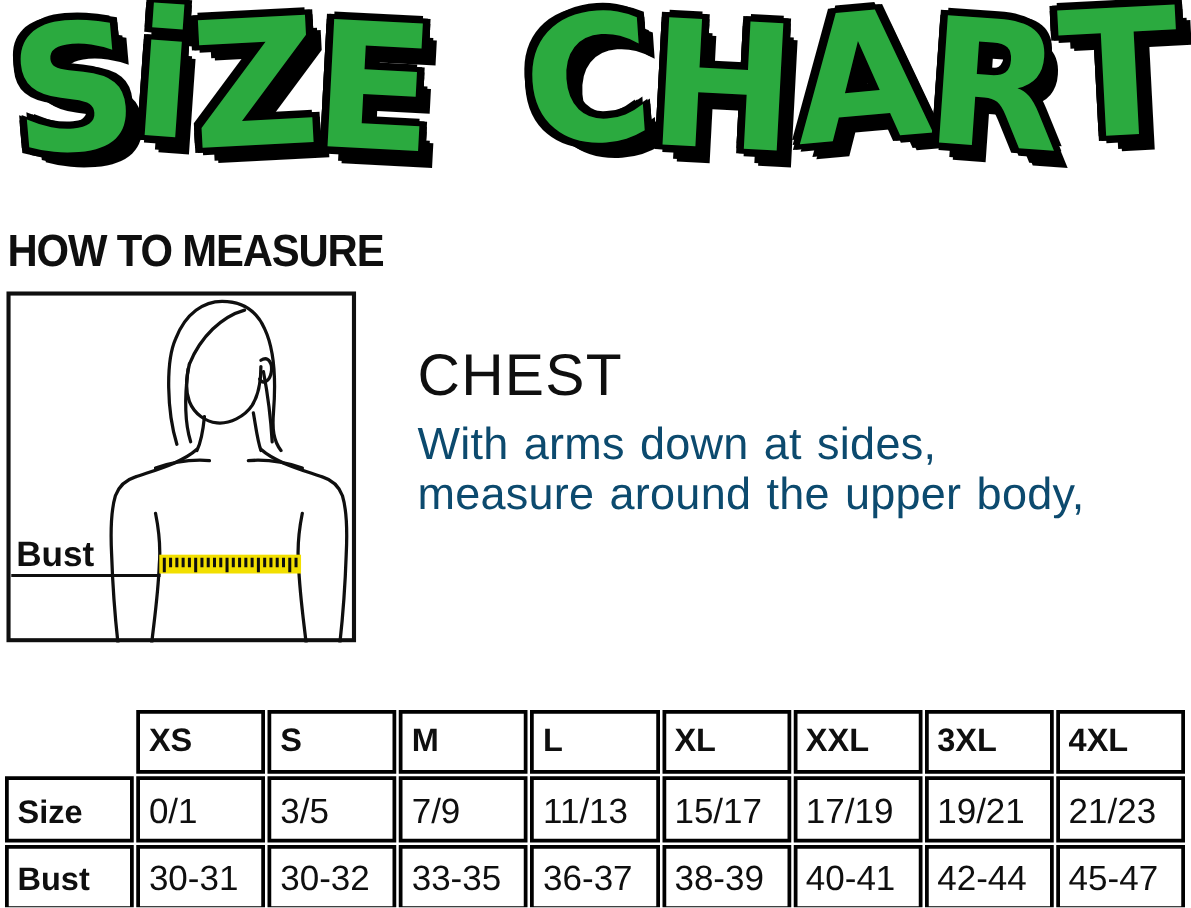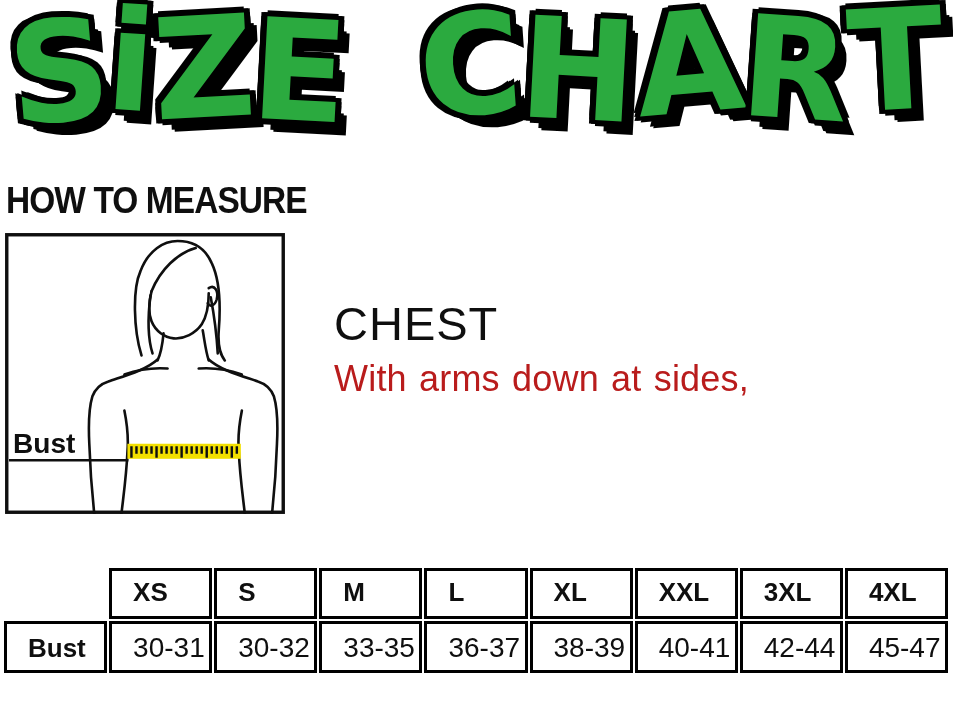--- a/index.html
+++ b/index.html
@@ -41,32 +41,32 @@
 
   
   .htm-heading{
     position:absolute;left:6px;top:180px;
     font-size:36px;font-weight:700;letter-spacing:-1px;
     transform:scaleX(.93);transform-origin:left center;white-space:nowrap;
   }
   .figure-svg{position:absolute;left:5px;top:233px;}
 
   
-  .chest{position:absolute;left:334px;top:300px;width:619px;}
+  .chest{position:absolute;left:334px;top:276px;width:619px;}
   .chest h2{font-size:47px;font-weight:400;letter-spacing:1px;margin:0 0 12px 0;line-height:1.0;}
-  .chest p{font-size:36px;font-weight:400;line-height:40px;letter-spacing:.2px;word-spacing:2px;color:#b91c1c;}
+  .chest p{font-size:36px;font-weight:400;line-height:40px;letter-spacing:.2px;word-spacing:2px;color:#0c4a6e;}
 
   
   table.size-table{
     position:absolute;left:2px;top:566px;width:948px;
     border-collapse:separate;border-spacing:2px;table-layout:fixed;
   }
   .size-table th,.size-table td{
     border:3px solid #000;background:#fff;vertical-align:bottom;text-align:left;
-    padding:0 0 6px 21px;overflow:hidden;white-space:nowrap;
+    padding:0 0 6px 7px;overflow:hidden;white-space:nowrap;
   }
   .size-table .hdr-row th{height:51px;font-size:26px;font-weight:700;padding-bottom:8px;}
   .size-table .row-label{font-size:26px;font-weight:700;}
   .size-table td{font-size:28px;font-weight:400;}
   .size-table .r1 td,.size-table .r1 th{height:53px;}
   .size-table .r2 td,.size-table .r2 th{height:52px;}
   .size-table .ghost{border:none;background:transparent;}
   svg text{font-family:"Liberation Sans",sans-serif;}
 </style>
 </head>
@@ -120,34 +120,46 @@
     <rect class="tape" x="122" y="210" width="113" height="15" fill="#F2DF00"></rect>
     <path stroke="#0f0f0f" stroke-width="2.4" d="M126 212.5V224 M131 212.5V220 M136 212.5V220 M141 212.5V220 M146 212.5V220 M151 212.5V224 M156 212.5V220 M161 212.5V220 M166 212.5V220 M171 212.5V220 M176 212.5V224 M181 212.5V220 M186 212.5V220 M191 212.5V220 M196 212.5V220 M201 212.5V224 M206 212.5V220 M211 212.5V220 M216 212.5V220 M221 212.5V220 M226 212.5V224 M231 212.5V220"></path>
 
     <path stroke="#0f0f0f" stroke-width="2.4" d="M4 226.5 H123"></path>
     <text x="8" y="219" font-size="28" font-weight="bold" fill="#0f0f0f">Bust</text>
   </svg>
 
   <div class="chest">
     <h2>CHEST</h2>
     <p>With arms down at sides,</p>
+    <p>measure around the upper body,</p>
   </div>
 
   <table class="size-table">
     <tbody>
         <tr class="hdr-row">
       <th class="ghost"></th>
       <th>XS</th>
       <th>S</th>
       <th>M</th>
       <th>L</th>
       <th>XL</th>
       <th>XXL</th>
       <th>3XL</th>
       <th>4XL</th>
+    </tr>
+    <tr class="r1">
+      <th class="row-label">Size</th>
+      <td>0/1</td>
+      <td>3/5</td>
+      <td>7/9</td>
+      <td>11/13</td>
+      <td>15/17</td>
+      <td>17/19</td>
+      <td>19/21</td>
+      <td>21/23</td>
     </tr>
     <tr class="r2">
       <th class="row-label">Bust</th>
       <td>30-31</td>
       <td>30-32</td>
       <td>33-35</td>
       <td>36-37</td>
       <td>38-39</td>
       <td>40-41</td>
       <td>42-44</td>

